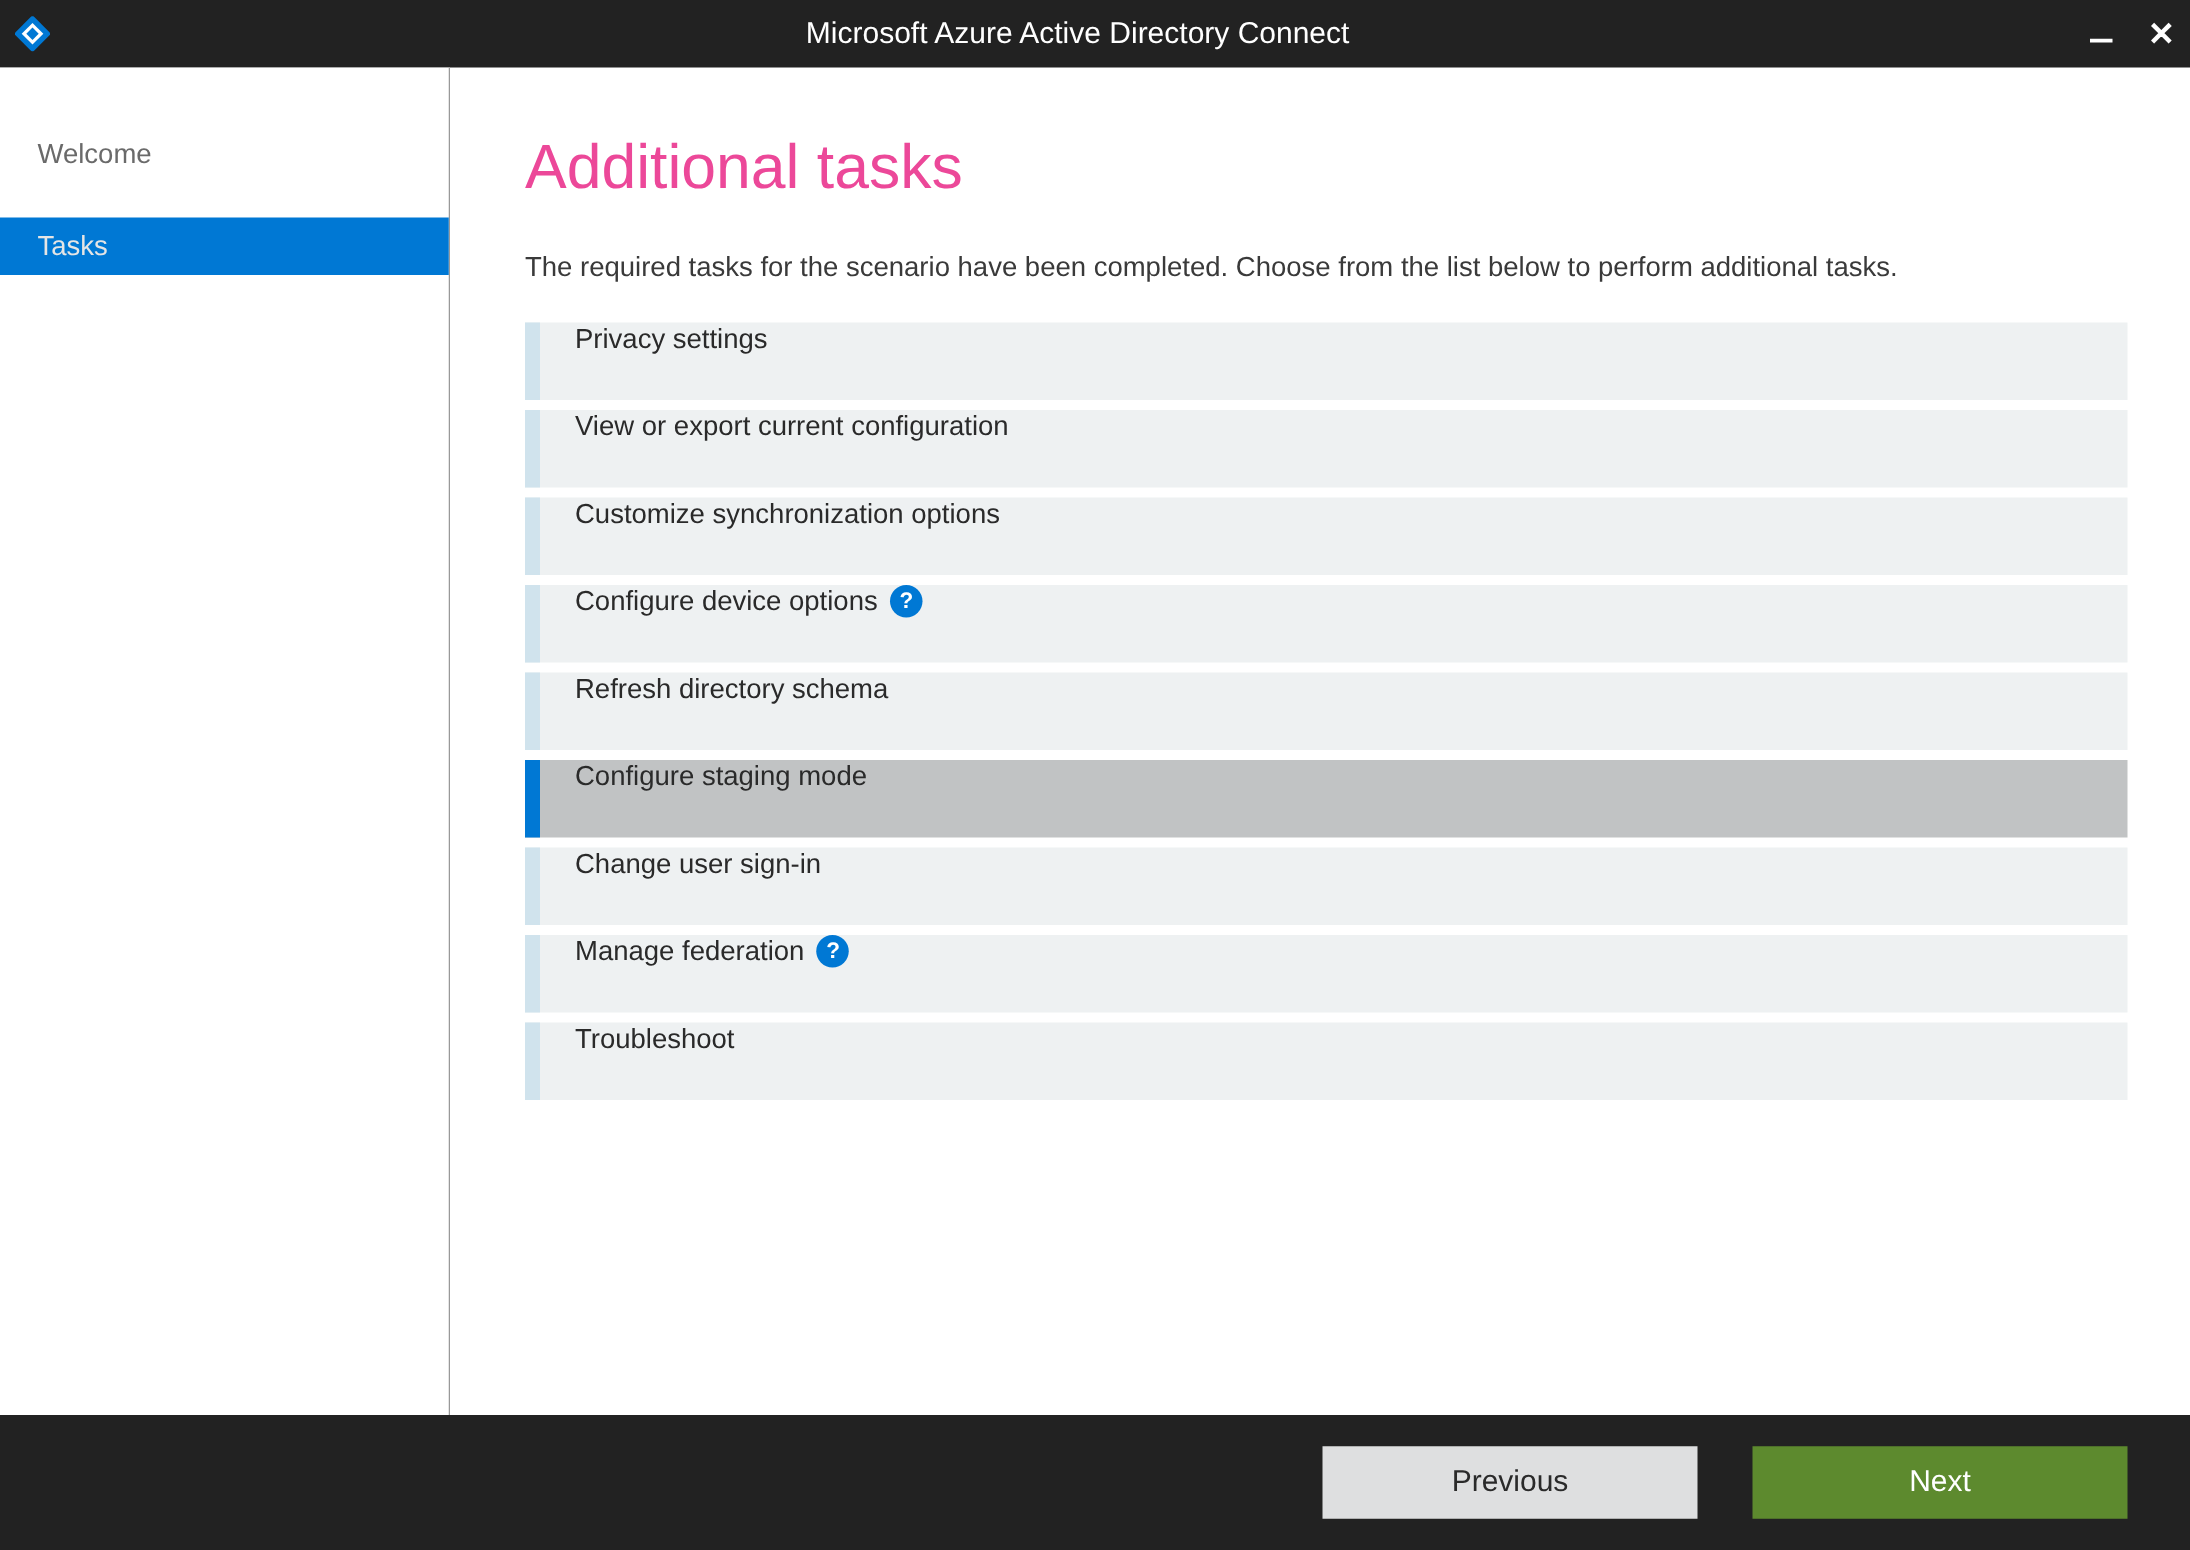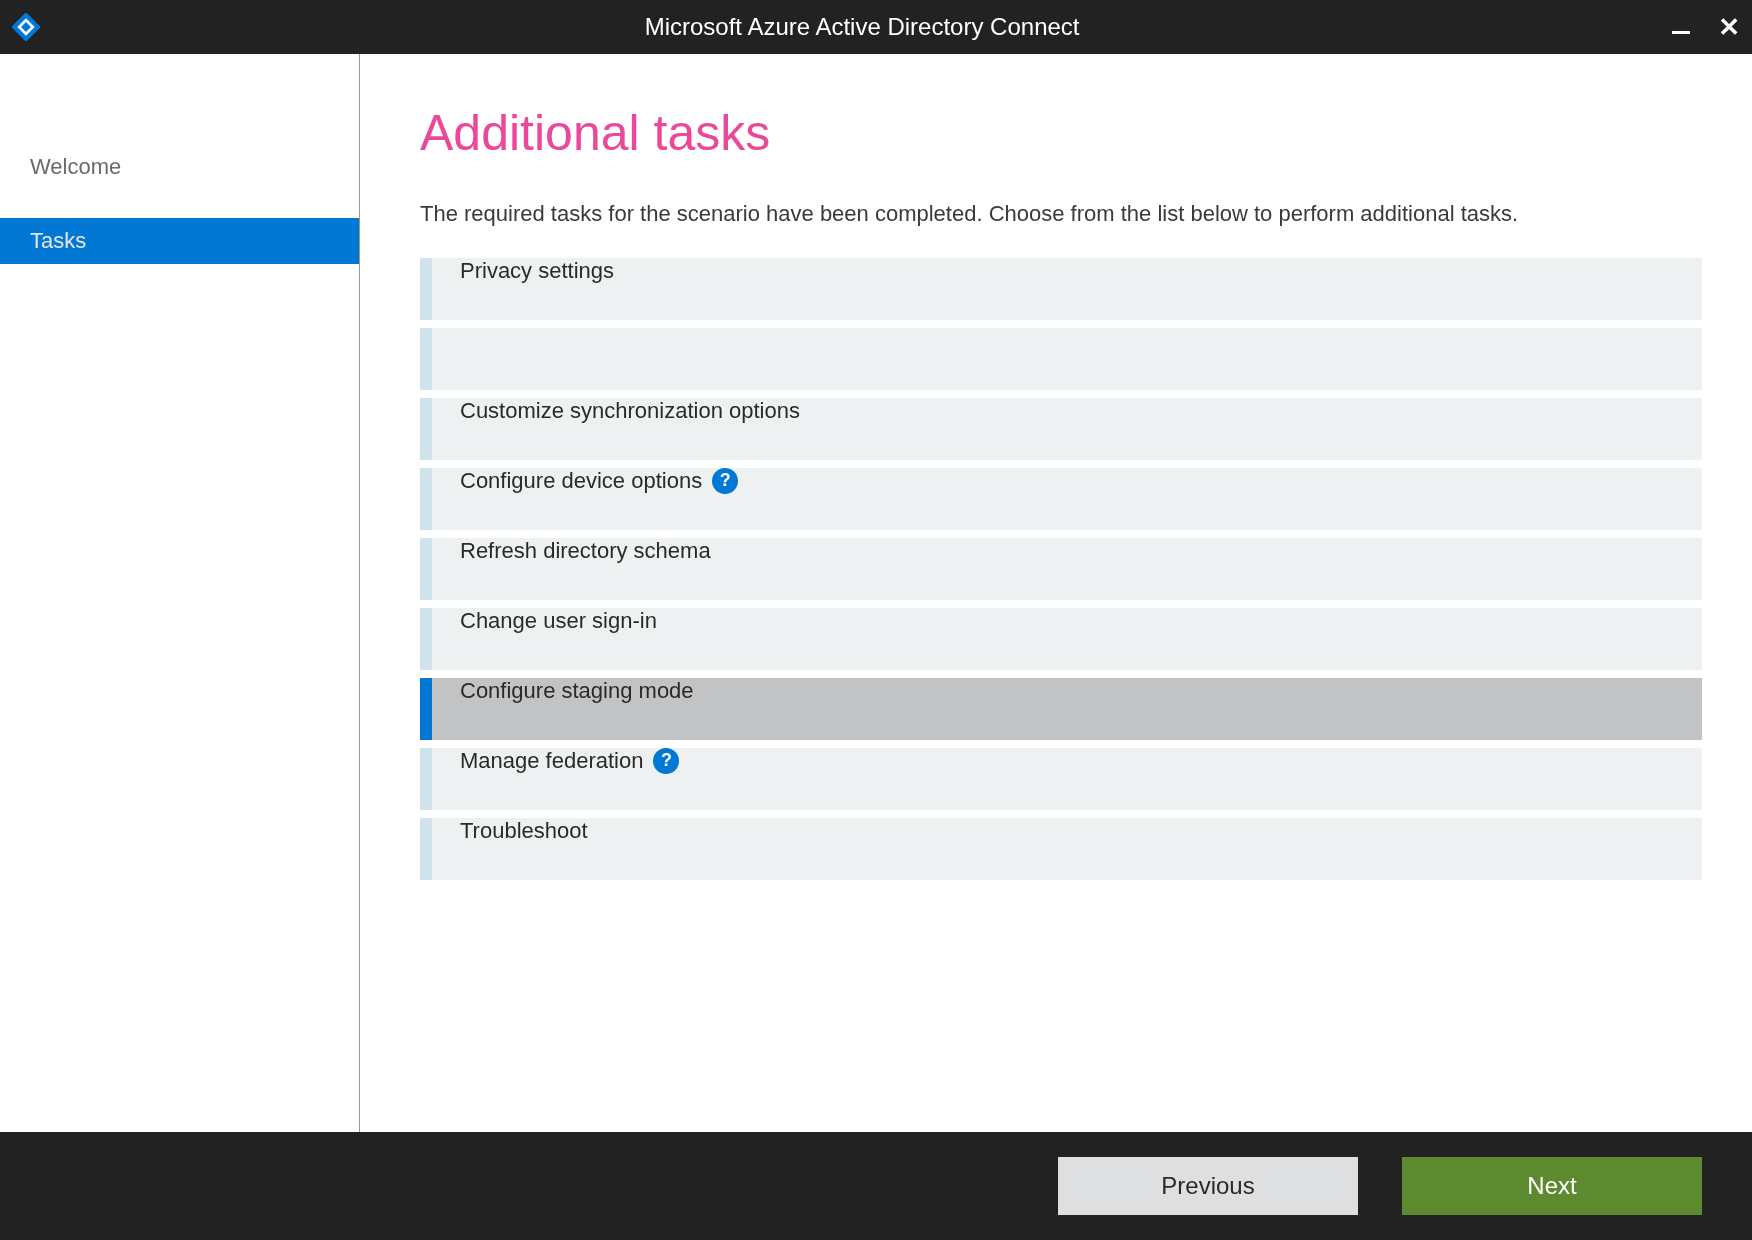--- a/index.html
+++ b/index.html
@@ -51,21 +51,21 @@
       line-height: 1;
     }
     .body {
       flex: 1;
       display: flex;
       overflow: hidden;
     }
     .sidebar {
       width: 360px;
       border-right: 1px solid #999;
-      padding-top: 90px;
+      padding-top: 46px;
       background: #ffffff;
     }
     .sidebar-item {
       height: 46px;
       display: flex;
       align-items: center;
       padding-left: 30px;
       font-size: 22px;
       color: #6a6a6a;
       cursor: pointer;
@@ -192,41 +192,42 @@
     <h1 class="page-title">Additional tasks</h1>
     <p class="page-desc">The required tasks for the scenario have been completed. Choose from the list below to perform additional tasks.</p>
 
     <div class="task-list">
       <div class="task-item">
         <div class="task-accent"></div>
         <span class="task-label">Privacy settings</span>
       </div>
       <div class="task-item">
         <div class="task-accent"></div>
+        <span class="task-label">View or export current configuration</span>
       </div>
       <div class="task-item">
         <div class="task-accent"></div>
         <span class="task-label">Customize synchronization options</span>
       </div>
       <div class="task-item">
         <div class="task-accent"></div>
         <span class="task-label">Configure device options</span>
         <span class="help-icon">?</span>
       </div>
       <div class="task-item">
         <div class="task-accent"></div>
         <span class="task-label">Refresh directory schema</span>
       </div>
+      <div class="task-item selected">
+        <div class="task-accent"></div>
+        <span class="task-label">Configure staging mode</span>
+      </div>
       <div class="task-item">
         <div class="task-accent"></div>
         <span class="task-label">Change user sign-in</span>
-      </div>
-      <div class="task-item selected">
-        <div class="task-accent"></div>
-        <span class="task-label">Configure staging mode</span>
       </div>
       <div class="task-item">
         <div class="task-accent"></div>
         <span class="task-label">Manage federation</span>
         <span class="help-icon">?</span>
       </div>
       <div class="task-item">
         <div class="task-accent"></div>
         <span class="task-label">Troubleshoot</span>
       </div>

